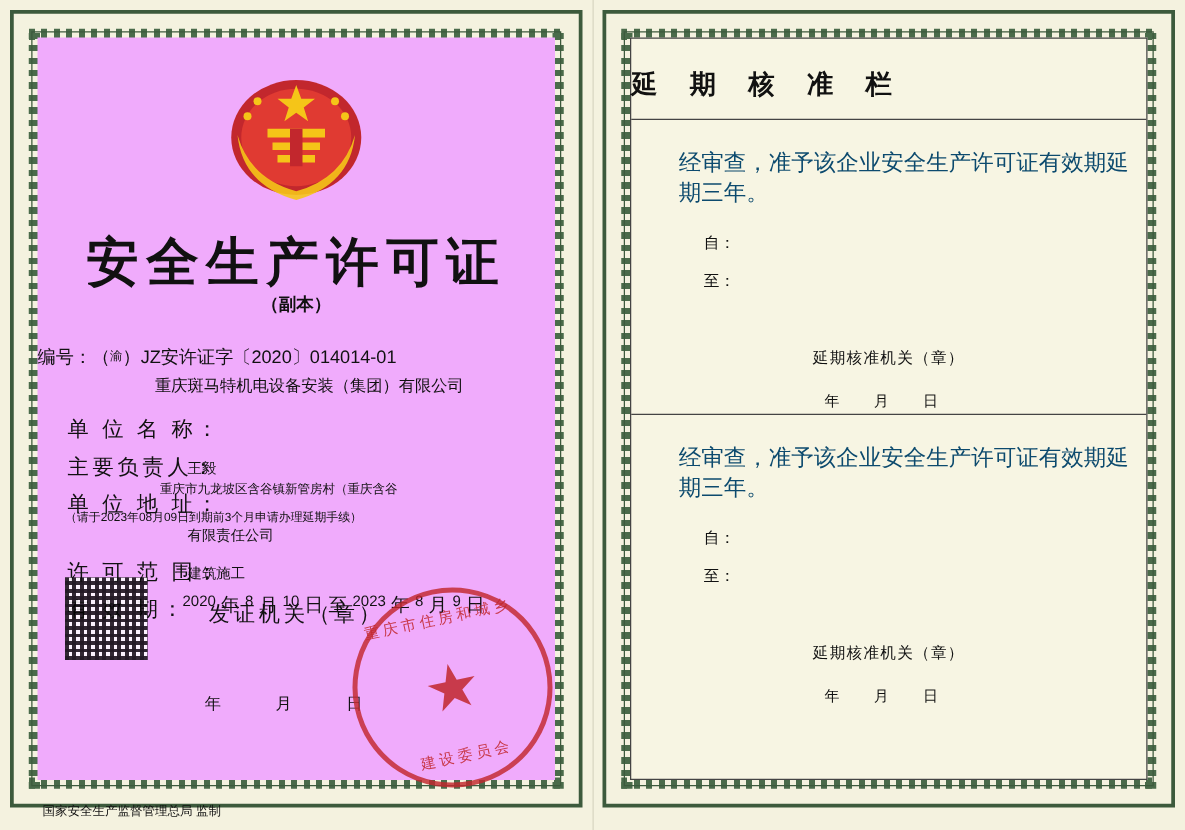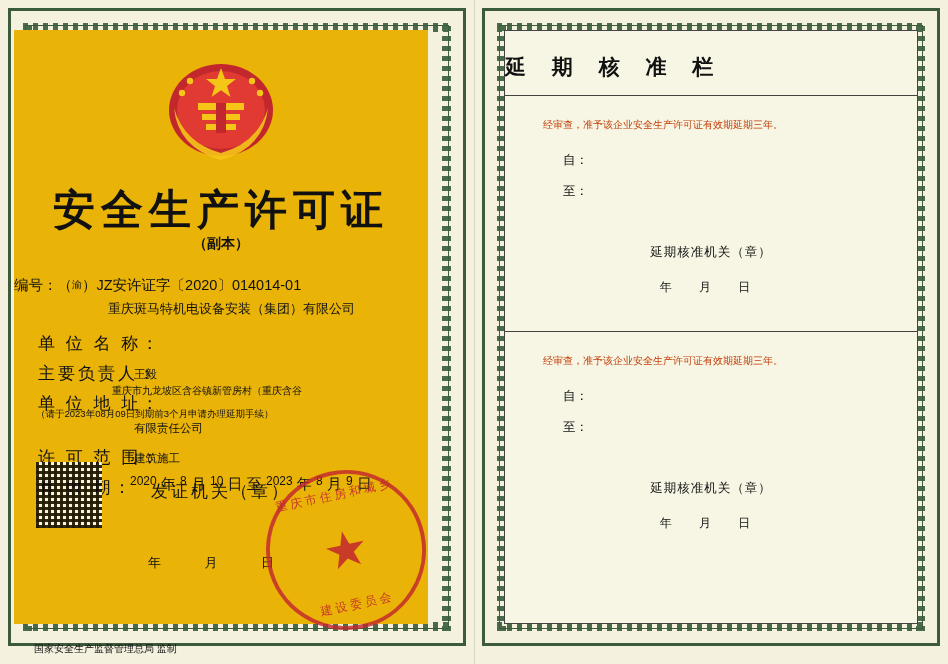--- a/index.html
+++ b/index.html
@@ -42,22 +42,22 @@
   }
 
   
   .left{
     position:relative;
     width:474px;height:664px;
   }
   .left-frame{left:8px;top:8px;width:458px;height:638px;}
   .left-inner{
     position:absolute;
-    left:14px;top:30px;width:414px;height:594px;
-    background:#eab308;
+    left:30px;top:30px;width:414px;height:594px;
+    background:#f0abfc;
   }
 
   .emblem{
     position:absolute;left:50%;top:18px;transform:translateX(-50%);
     width:122px;height:118px;
   }
   .emblem svg{display:block;}
 
   .cert-title{
     position:absolute;left:0;right:0;top:152px;
@@ -179,21 +179,21 @@
     border-bottom:1px solid #444;
   }
   .ext-block{
     position:relative;
     height:236px;
     border-bottom:1px solid #444;
     box-sizing:border-box;
   }
   .ext-block:last-child{border-bottom:none;}
   .ext-text{
-    font-size:10px;color:#c2410c;
+    font-size:18px;color:#0c4a6e;
     padding:22px 0 0 38px;
   }
   .ext-from,.ext-to{
     font-size:12.5px;color:#111;
     padding-left:58px;margin-top:20px;
   }
   .ext-to{margin-top:14px;}
   .ext-auth{
     text-align:center;font-size:12.5px;color:#111;
     margin-top:44px;letter-spacing:1px;

